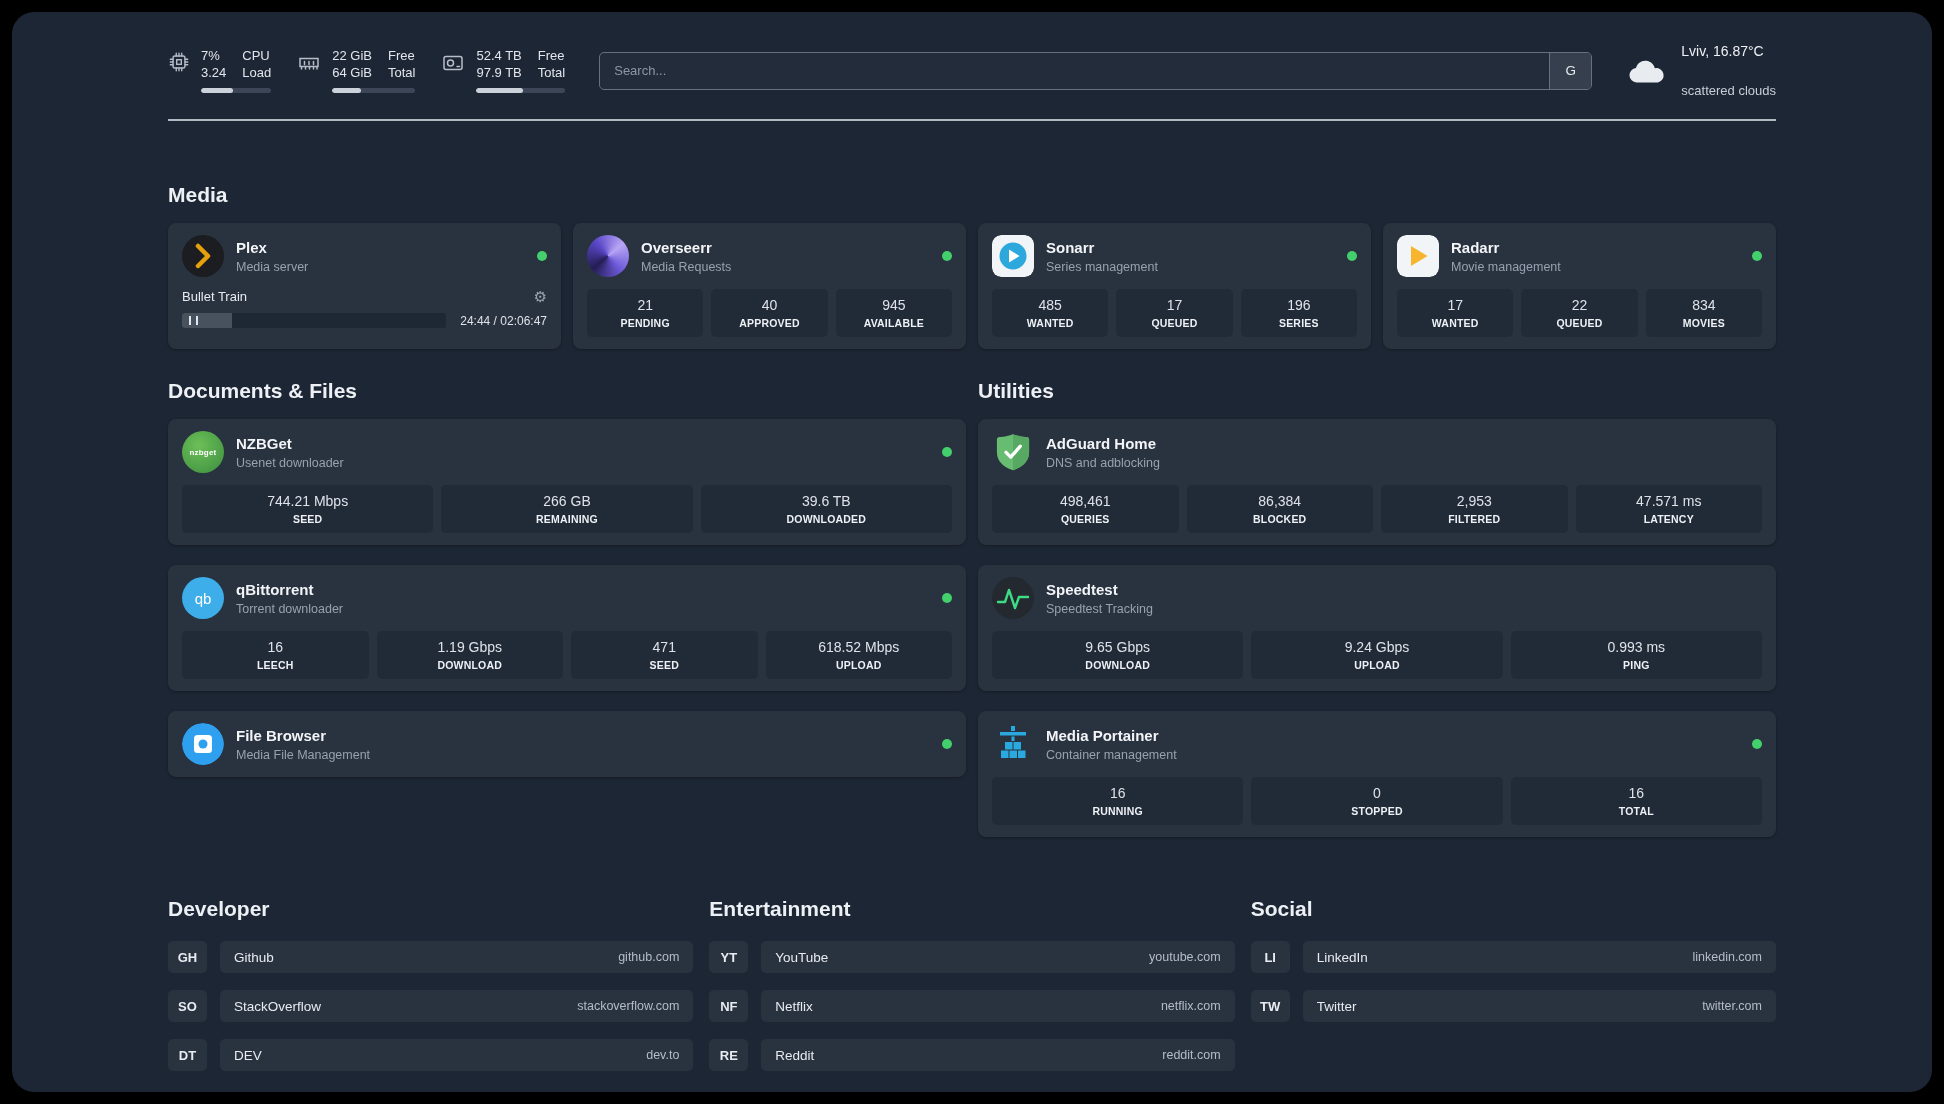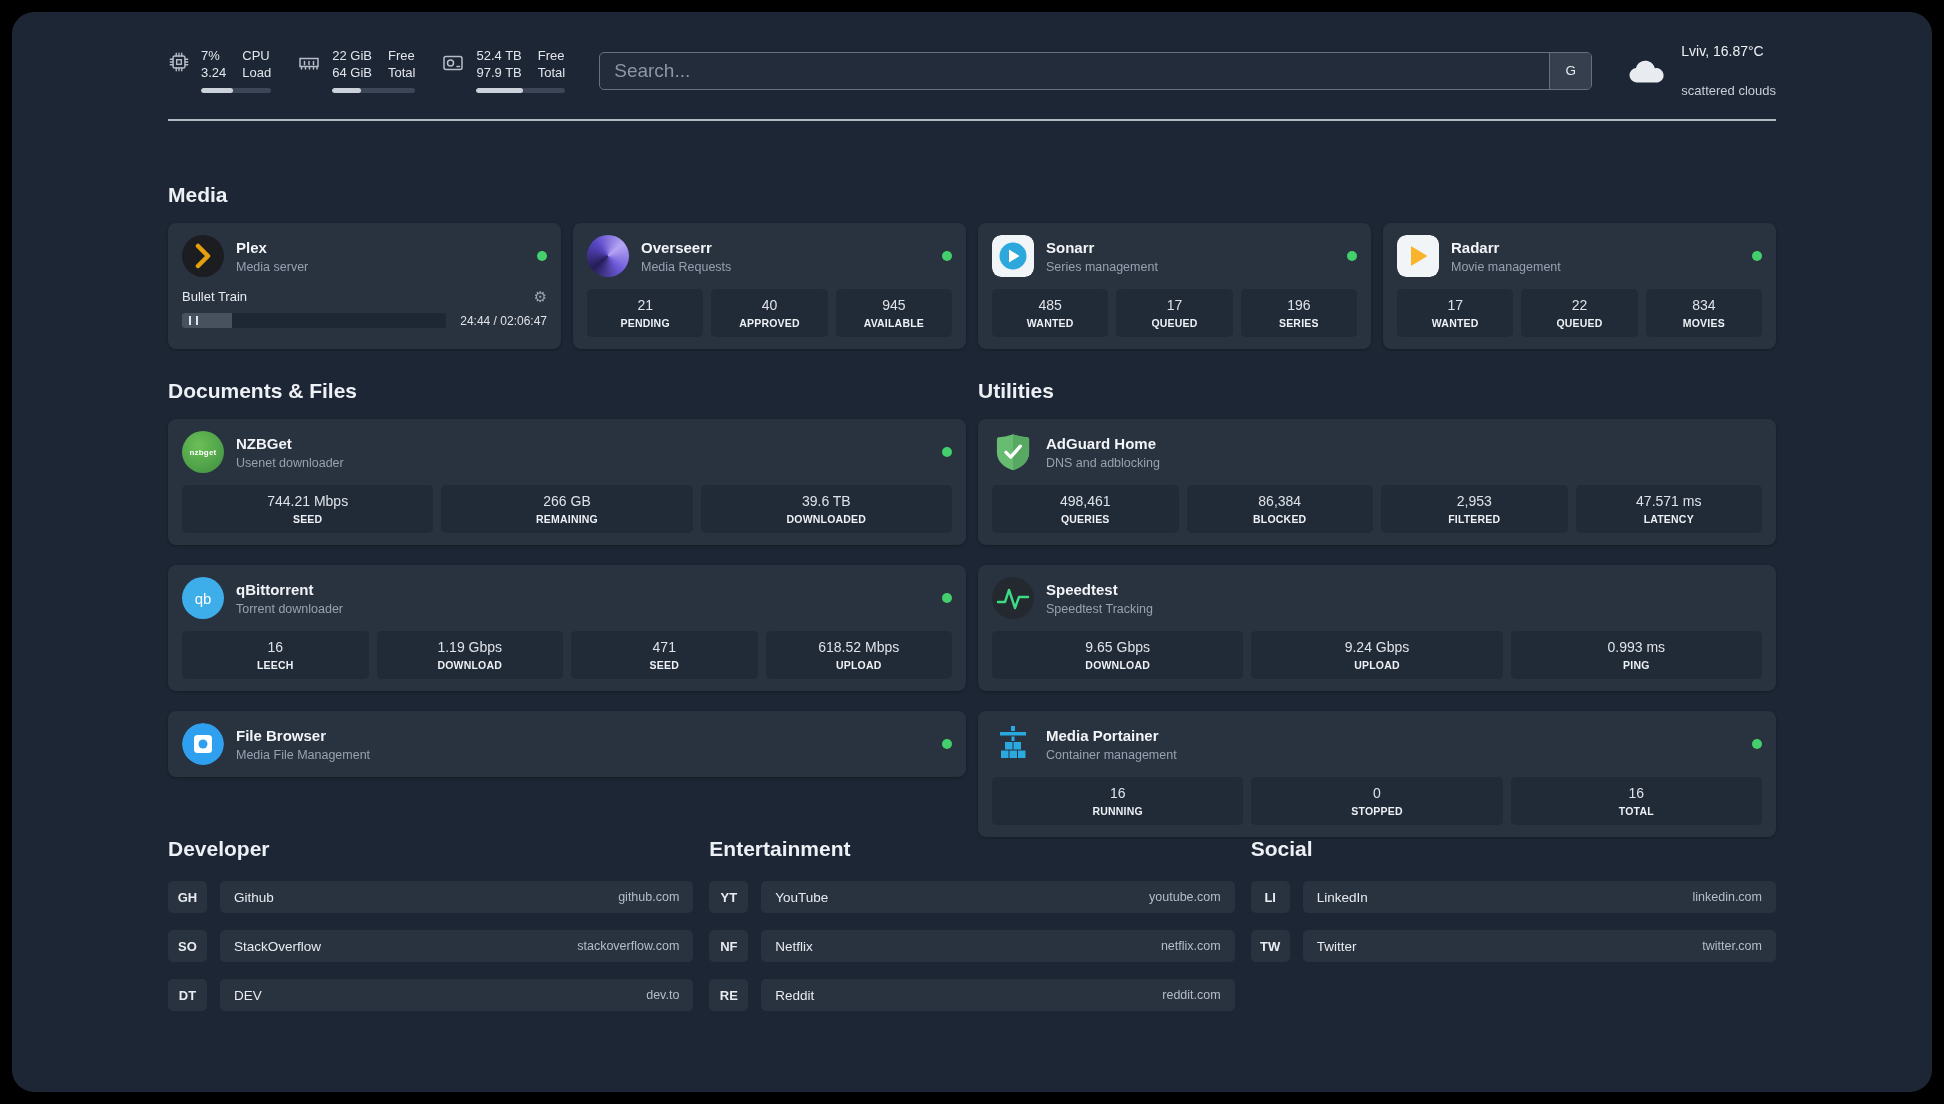--- a/index.html
+++ b/index.html
@@ -11,21 +11,21 @@
   .topbar{display:flex;align-items:center;gap:26px;margin-top:30px;}
   .metric{display:flex;align-items:flex-start;gap:11px;}
   .metric svg{margin-top:3px;flex:none;}
   .metric-body{display:flex;flex-direction:column;}
   .metric-cols{display:flex;gap:16px;}
   .mcol{display:flex;flex-direction:column;font-size:13px;line-height:1.3;color:#e2e6ec;white-space:nowrap;}
   .bar{height:5px;background:#3c4656;border-radius:3px;margin-top:6px;overflow:hidden;}
   .fill{height:100%;background:#ccd2da;border-radius:3px;}
 
   .search{flex:1;display:flex;align-items:stretch;height:36px;background:#232c3a;border:1px solid #667080;border-radius:5px;overflow:hidden;margin:0 8px;}
-  .search input{flex:1;background:transparent;border:none;outline:none;color:#cfd4db;font-size:19px;padding:0 14px;font-family:"Liberation Sans",sans-serif;}
+  .search input{flex:1;background:transparent;border:none;outline:none;color:#cfd4db;font-size:13px;padding:0 14px;font-family:"Liberation Sans",sans-serif;}
   .search input::placeholder{color:#8d96a5;}
   .search .engine{width:42px;display:flex;align-items:center;justify-content:center;background:#353f4e;color:#e8ebef;font-size:13.5px;border:none;border-left:1px solid #667080;cursor:pointer;font-family:"Liberation Sans",sans-serif;}
 
   .weather{display:flex;align-items:center;gap:13px;}
   .weather-text{display:flex;flex-direction:column;line-height:1.35;gap:21px;}
   .weather-loc{font-size:14px;color:#eef1f5;}
   .weather-cond{font-size:13px;color:#c8ced8;}
 
   .divider{border:none;border-top:2px solid #ced3da;opacity:.85;margin:20px 0 0;}
 
@@ -65,21 +65,21 @@
   
   .icon.plex{background:#1b1d20;}
   .icon.overseerr{background:conic-gradient(from 230deg at 50% 50%, #241d55, #5b48c8, #b7a6f5, #6c58d8, #241d55);}
   .icon.square{border-radius:9px;}
   .icon.nzbget{background:radial-gradient(circle at 40% 35%, #6cbf57, #3c8f3f);}
   .icon.nzbget span{color:#fff;font-size:8px;font-weight:700;letter-spacing:.2px;}
   .icon.qbit{background:#3daee9;}
   .icon.qbit span{color:#fff;font-size:15px;font-weight:400;}
 
   
-  .links-grid{display:grid;grid-template-columns:repeat(3,1fr);gap:16px;padding-bottom:26px;align-items:start;}
+  .links-grid{display:grid;grid-template-columns:repeat(3,1fr);gap:16px;margin-top:60px;padding-bottom:26px;align-items:start;}
   .link-group .section-title{margin-bottom:20px;}
   .link-row{display:flex;gap:13px;margin-bottom:17px;height:32px;cursor:pointer;}
   .link-row:last-child{margin-bottom:0;}
   .abbr{width:39px;height:32px;background:#29323f;border-radius:5px;display:flex;align-items:center;justify-content:center;font-size:13px;font-weight:700;color:#e8ebf0;flex:none;}
   .link-tile{flex:1;background:#29323f;border-radius:5px;display:flex;align-items:center;justify-content:space-between;padding:0 14px;min-width:0;}
   .link-name{font-size:13.5px;color:#e8ebf0;white-space:nowrap;}
   .link-url{font-size:12.5px;color:#b4bcc8;white-space:nowrap;}
 </style>
 </head>
 <body>

